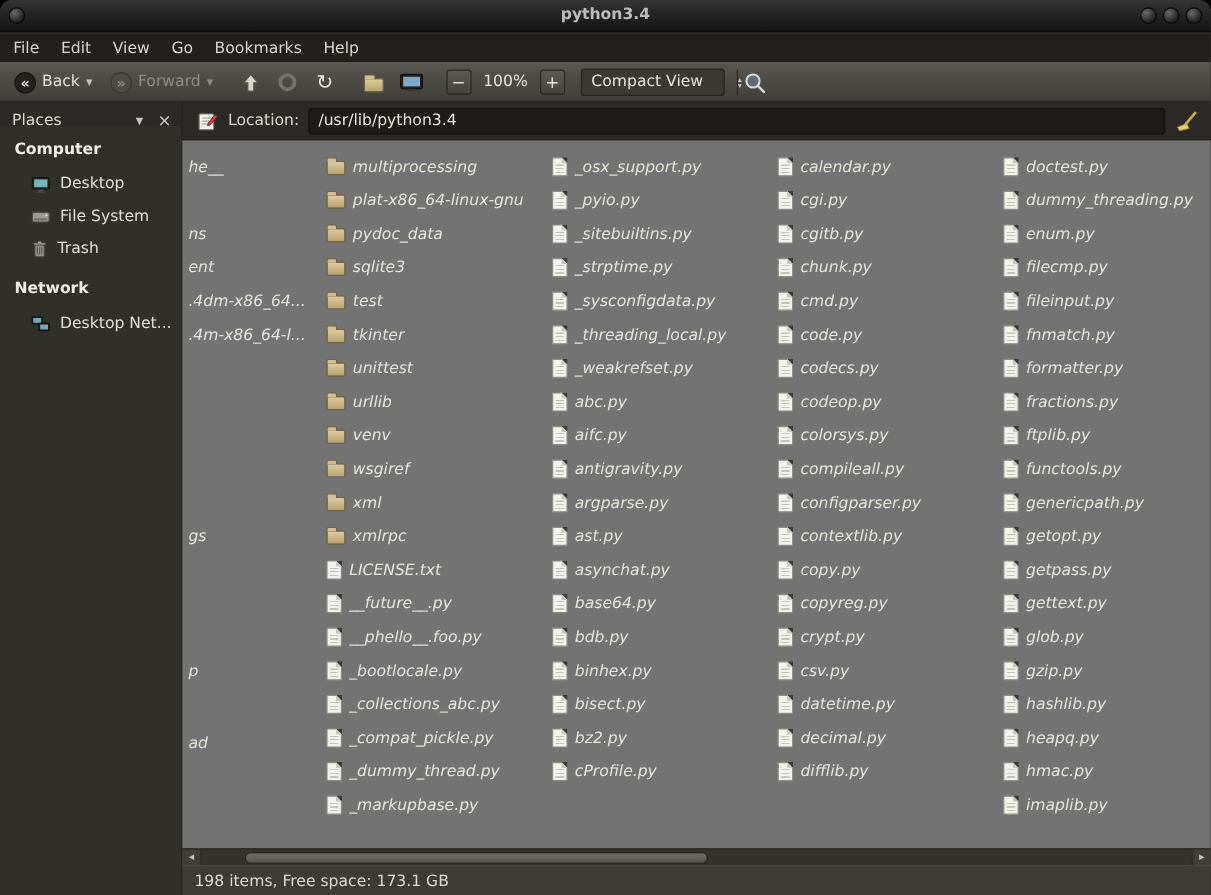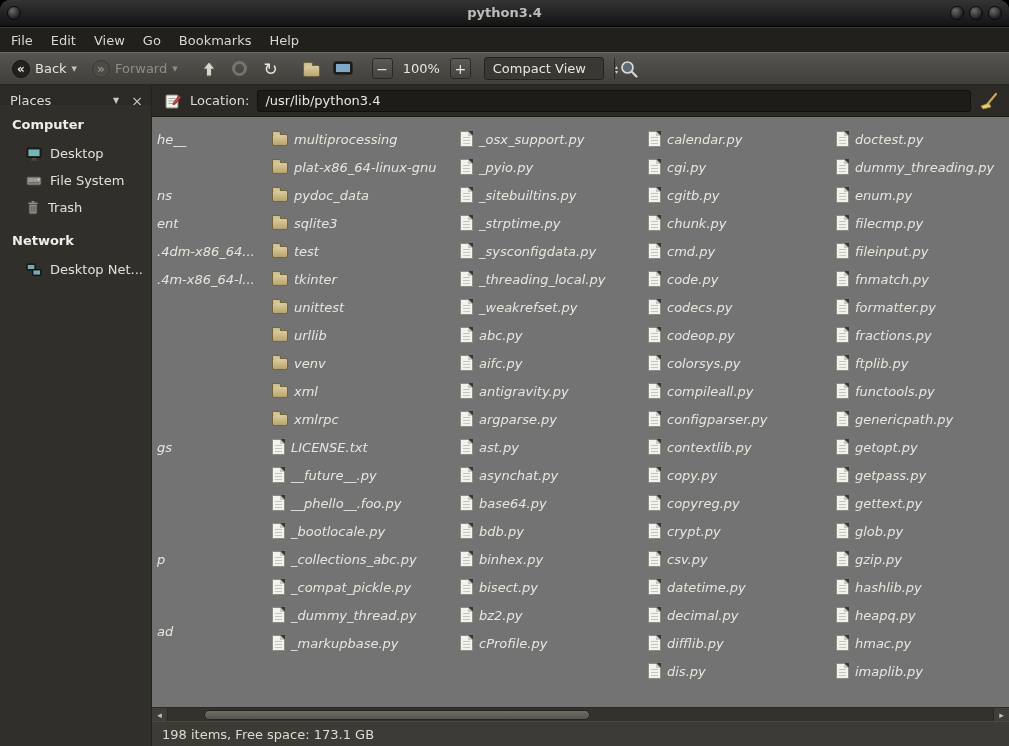--- a/index.html
+++ b/index.html
@@ -265,21 +265,21 @@
           </div>
           <div class="file-row" style="top: 140px;">
             <span class="file-label">.4m-x86_64-l...</span>
           </div>
           <div class="file-row" style="top: 308px;">
             <span class="file-label">gs</span>
           </div>
           <div class="file-row" style="top: 420px;">
             <span class="file-label">p</span>
           </div>
-          <div class="file-row" style="top: 492px;">
+          <div class="file-row" style="top: 480px;">
             <span class="file-label">ad</span>
           </div>
         </div>
         <div class="file-col">
           <div class="file-row">
             <span class="icon-folder"></span>
             <span class="file-label">multiprocessing</span>
           </div>
           <div class="file-row">
             <span class="icon-folder"></span>
@@ -308,20 +308,24 @@
           <div class="file-row">
             <span class="icon-folder"></span>
             <span class="file-label">urllib</span>
           </div>
           <div class="file-row">
             <span class="icon-folder"></span>
             <span class="file-label">venv</span>
           </div>
           <div class="file-row">
             <span class="icon-folder"></span>
+            <span class="file-label">wsgiref</span>
+          </div>
+          <div class="file-row">
+            <span class="icon-folder"></span>
             <span class="file-label">xml</span>
           </div>
           <div class="file-row">
             <span class="icon-folder"></span>
             <span class="file-label">xmlrpc</span>
           </div>
           <div class="file-row">
             <span class="icon-file"></span>
             <span class="file-label">LICENSE.txt</span>
           </div>
@@ -501,24 +505,20 @@
             <span class="icon-file"></span>
             <span class="file-label">datetime.py</span>
           </div>
           <div class="file-row">
             <span class="icon-file"></span>
             <span class="file-label">decimal.py</span>
           </div>
           <div class="file-row">
             <span class="icon-file"></span>
             <span class="file-label">difflib.py</span>
-          </div>
-          <div class="file-row">
-            <span class="icon-file"></span>
-            <span class="file-label">dis.py</span>
           </div>
         </div>
         <div class="file-col">
           <div class="file-row">
             <span class="icon-file"></span>
             <span class="file-label">doctest.py</span>
           </div>
           <div class="file-row">
             <span class="icon-file"></span>
             <span class="file-label">dummy_threading.py</span>

